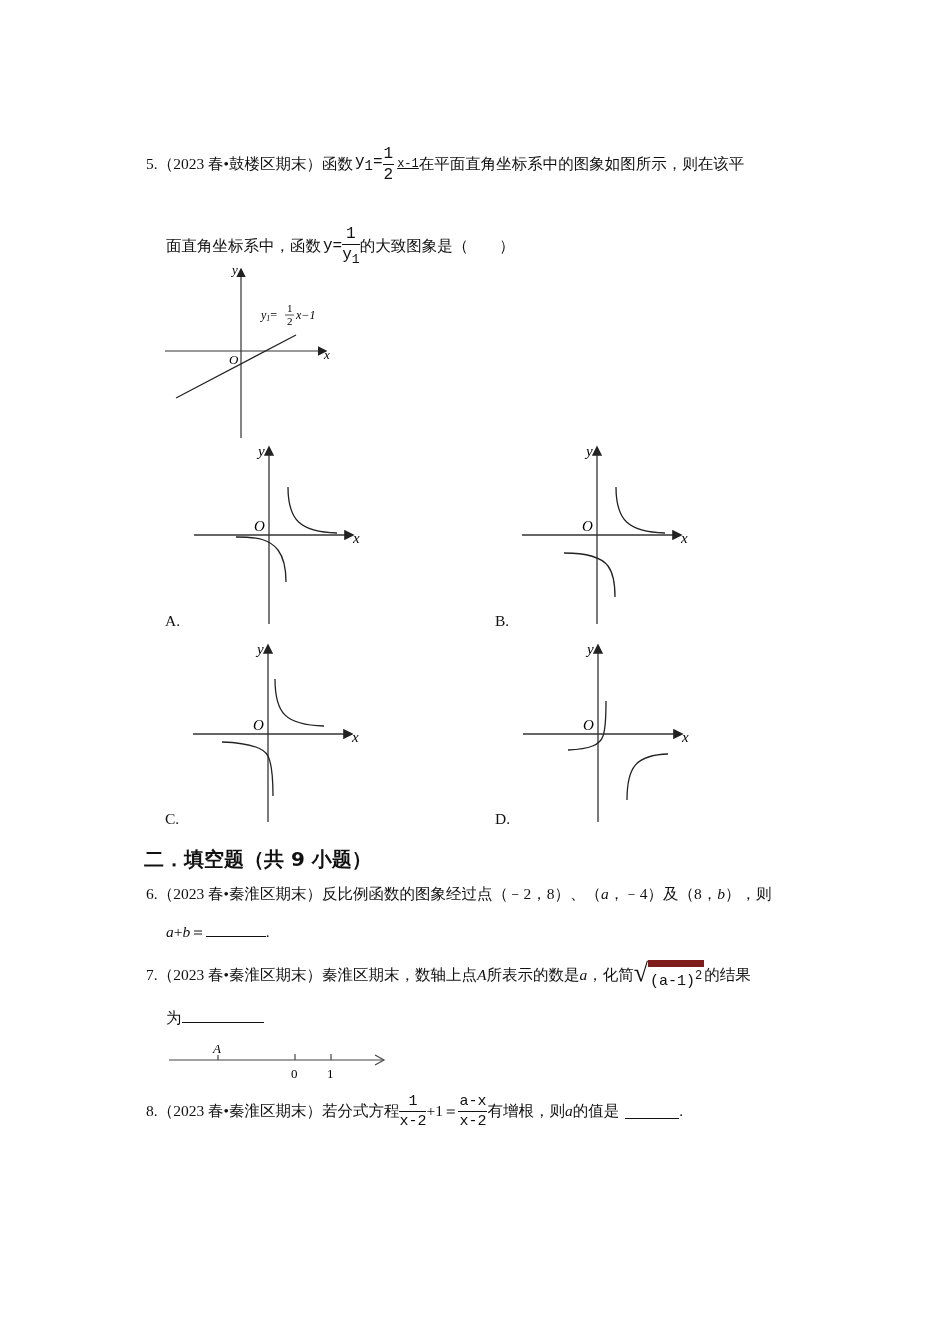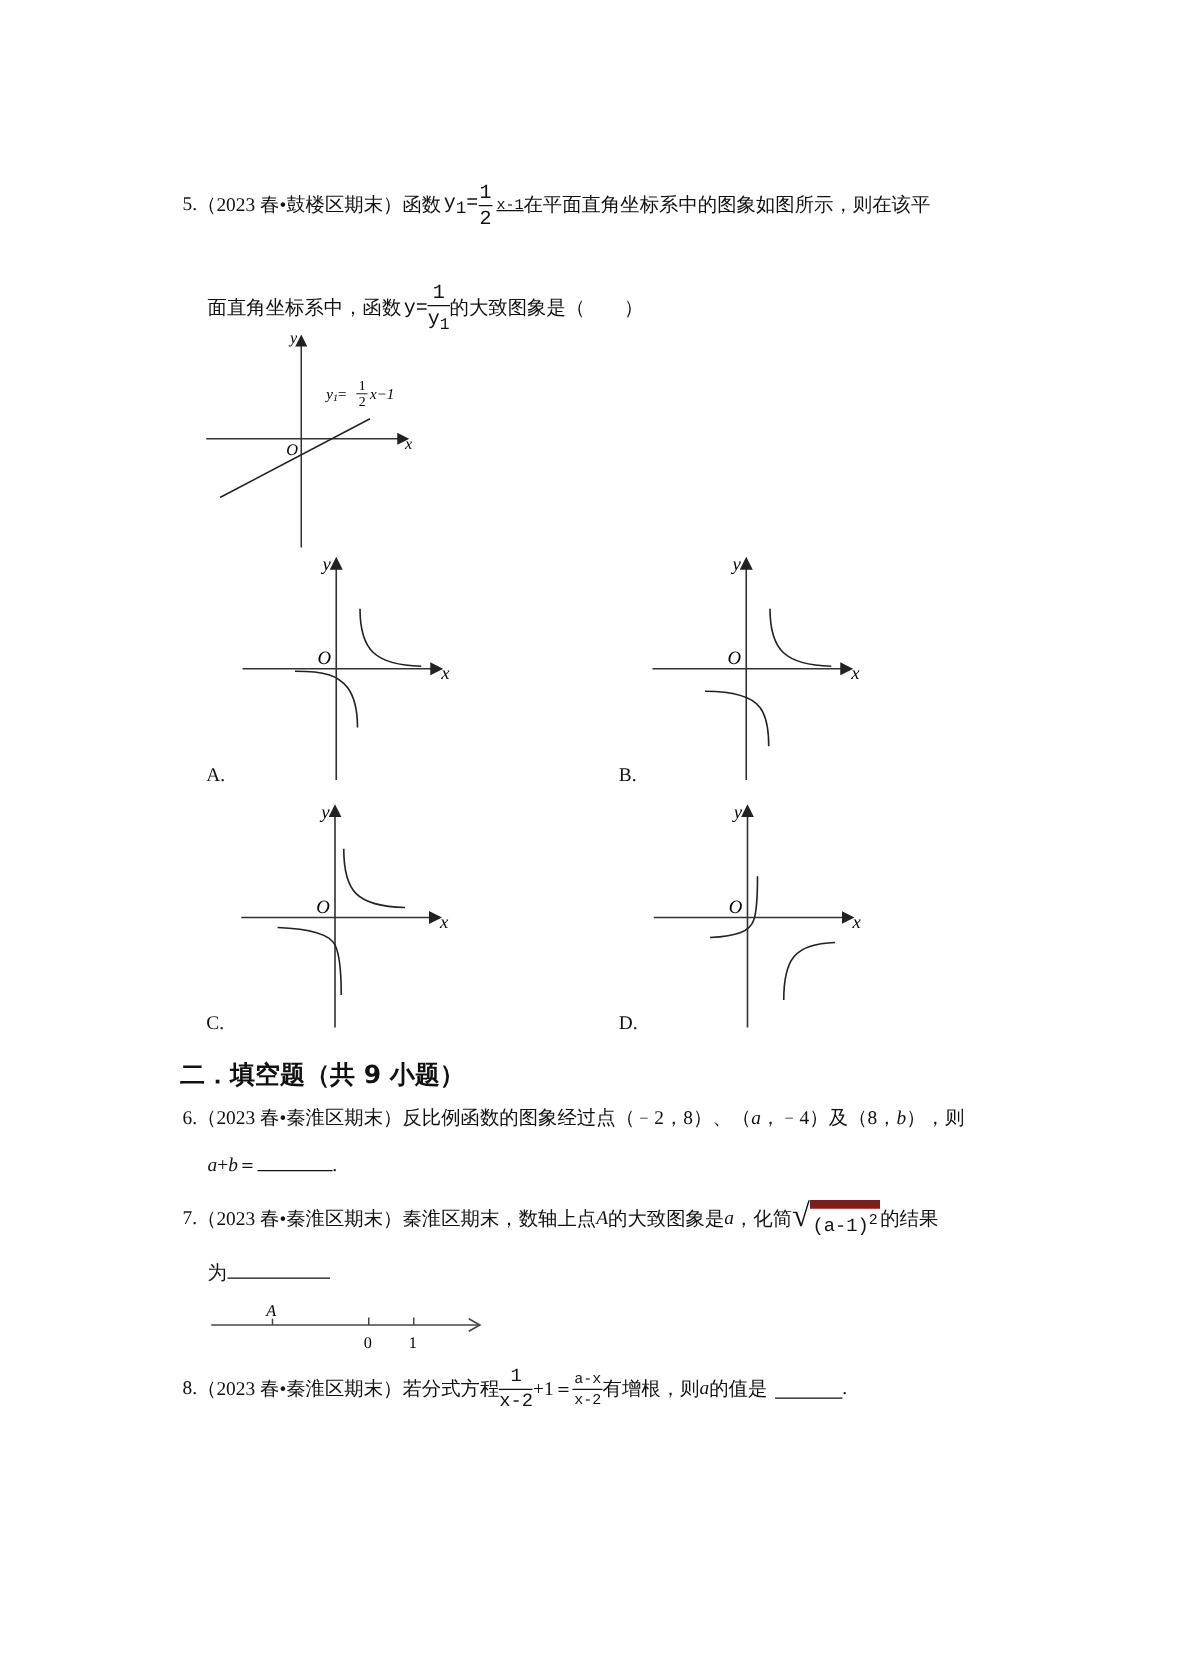--- a/index.html
+++ b/index.html
@@ -144,21 +144,21 @@
 </div>
 <div class="abs" style="left:166px; top:922px;">
   <span class="it">a</span><span>+</span><span class="it">b</span><span>＝</span><span class="blank" style="width:60px;"></span><span>.</span>
 </div>
 
 <div class="abs" style="left:146px; top:960px; height:30px; display:flex; align-items:center;">
   <span>7.</span>
     <span>（2023 春•秦淮区期末）</span>
     <span>秦淮区期末，数轴上点 </span>
     <span class="it">A</span>
-    <span> 的大致图象是 </span>
+    <span> 所表示的数是 </span>
     <span class="it">a</span>
     <span>，化简</span>
   <span class="sqrt-wrap">
     <span class="sqrt-sign">√</span>
     <span class="sqrt-body mono"><span>(a-1)</span><sup style="font-size:12px;">2</sup></span>
   </span>
   <span>的结果</span>
 </div>
 <div class="abs" style="left:166px; top:1008px;">
   <span>为</span><span class="blank" style="width:82px;"></span>
@@ -177,21 +177,21 @@
 
 <div class="abs" style="left:146px; top:1088px; height:46px; display:flex; align-items:center;">
   <span>8.</span>
     <span>（2023 春•秦淮区期末）</span>
     <span>若分式方程</span>
   <span class="frac mono" style="font-size:15px;">
     <span class="num">1</span>
     <span class="den">x-2</span>
   </span>
   <span>+1＝</span>
-  <span class="frac mono" style="font-size:12px;">
+  <span class="frac mono" style="font-size:15px;">
     <span class="num">a-x</span>
     <span class="den">x-2</span>
   </span>
   <span>有增根，则 </span>
     <span class="it">a</span>
     <span> 的值是 </span>
   <span class="blank" style="width:54px; margin-left:6px;"></span>
     <span>.</span>
 </div>
 

